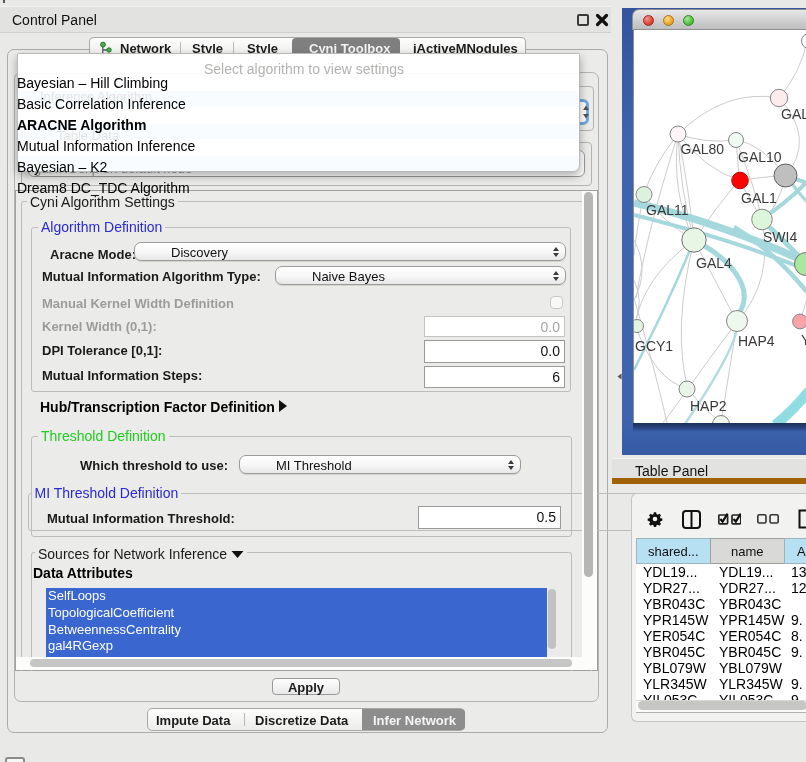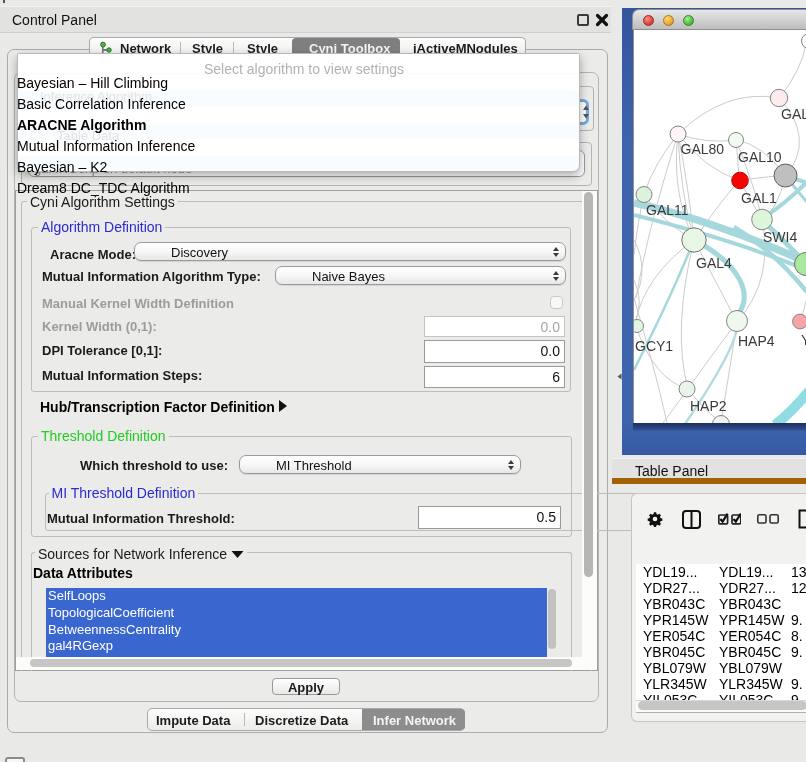--- a/index.html
+++ b/index.html
@@ -90,21 +90,21 @@
 
 <div class="grp" style="left:31px;top:436px;width:541px;height:101px;">
   <div class="ttl" style="color:#22cc22;">Threshold Definition</div>
 </div>
 <span class="abs ui b" style="left:80px;top:458px;">Which threshold to use:</span>
 <div class="combo" style="left:239px;top:455px;width:282px;height:19px;">
   <span class="txt">MI Threshold</span>
     <div class="arr up"></div>
     <div class="arr dn"></div>
 </div>
-<div class="grp" style="left:45px;top:493px;width:622px;height:38px;text-align:center;">
+<div class="grp" style="left:28px;top:493px;width:622px;height:38px;text-align:center;">
   <div class="ttl" style="color:#2a2ad0;left:2.5px;">MI Threshold Definition</div>
 </div>
 <span class="abs ui b" style="left:47px;top:511px;">Mutual Information Threshold:</span>
 <div class="field" style="left:418px;top:506px;width:143px;height:23px;">0.5</div>
 
 <div class="abs" style="left:31px;top:552px;width:541px;height:119px;border:1px solid #bdbdbb;border-bottom:none;border-radius:3px 3px 0 0;"></div>
 <div class="abs" style="left:35px;top:546px;background:#ebebe9;padding:0 3px;font-size:14px;color:#1a1a1a;">Sources for Network Inference <svg width="13" height="9" viewBox="0 0 13 9" style="display:inline-block;">
       <path d="M0.5 1 L12.5 1 L6.5 8 Z" fill="#111"></path>
     </svg></div>
 <span class="abs b" style="left:33px;top:565px;font-size:14px;">Data Attributes</span>
@@ -272,20 +272,25 @@
     </svg>
   <svg style="position:absolute;left:125px;top:20px;" width="22" height="10" viewBox="0 0 22 10">
       <rect x="0.8" y="0.8" width="8.2" height="8.2" rx="1.5" fill="none" stroke="#333" stroke-width="1.6"></rect>
       <rect x="13" y="0.8" width="8.2" height="8.2" rx="1.5" fill="none" stroke="#333" stroke-width="1.6"></rect>
     </svg>
   <svg style="position:absolute;left:166px;top:15px;" width="16" height="20" viewBox="0 0 16 20">
       <path d="M1.5 1.5 L9 1.5 L14 6.5 L14 18.5 L1.5 18.5 Z" fill="none" stroke="#111" stroke-width="2"></path>
       <path d="M9 1.5 L9 6.5 L14 6.5" fill="none" stroke="#111" stroke-width="1.6"></path>
     </svg>
 
+  <div style="position:absolute;left:4px;top:44px;width:171px;height:26px;">
+    <div style="position:absolute;left:0;width:73.5px;height:26px;background:#b7e0f2;border:1px solid #9ab4c2;border-right:none;text-align:center;font-size:13px;color:#111;padding-top:5px;">shared...</div>
+    <div style="position:absolute;left:73.5px;width:74.5px;height:26px;background:#d9d9d7;border:1px solid #9f9f9d;border-right:none;text-align:center;font-size:13px;color:#111;padding-top:5px;">name</div>
+    <div style="position:absolute;left:148px;width:27px;height:26px;background:#b7e0f2;border:1px solid #9ab4c2;border-right:none;font-size:13px;color:#111;padding-top:5px;padding-left:12px;">A</div>
+  </div>
 
   <div style="position:absolute;left:4px;top:70px;width:171px;height:137px;background:#fff;overflow:hidden;font-size:14px;color:#000;">
     <div style="position:absolute;top:0;left:7px;line-height:16.05px;">YDL19...<br>YDR27...<br>YBR043C<br>YPR145W<br>YER054C<br>YBR045C<br>YBL079W<br>YLR345W<br>YIL053C</div>
     <div style="position:absolute;top:0;left:83px;line-height:16.05px;">YDL19...<br>YDR27...<br>YBR043C<br>YPR145W<br>YER054C<br>YBR045C<br>YBL079W<br>YLR345W<br>YIL053C</div>
     <div style="position:absolute;top:0;left:155px;line-height:16.05px;">13<br>12<br>&nbsp;<br>9.<br>8.<br>9.<br>&nbsp;<br>9.<br>9.</div>
   </div>
 
   <div style="position:absolute;left:4px;top:206px;width:171px;height:12px;background:#fbfbf9;border-top:1px solid #d8d8d6;"></div>
   <div style="position:absolute;left:6px;top:207px;width:169px;height:9px;background:#c6c6c4;border-radius:5px;"></div>
   <div style="position:absolute;left:4px;top:218px;width:171px;height:1px;background:#b0b0ae;"></div>

